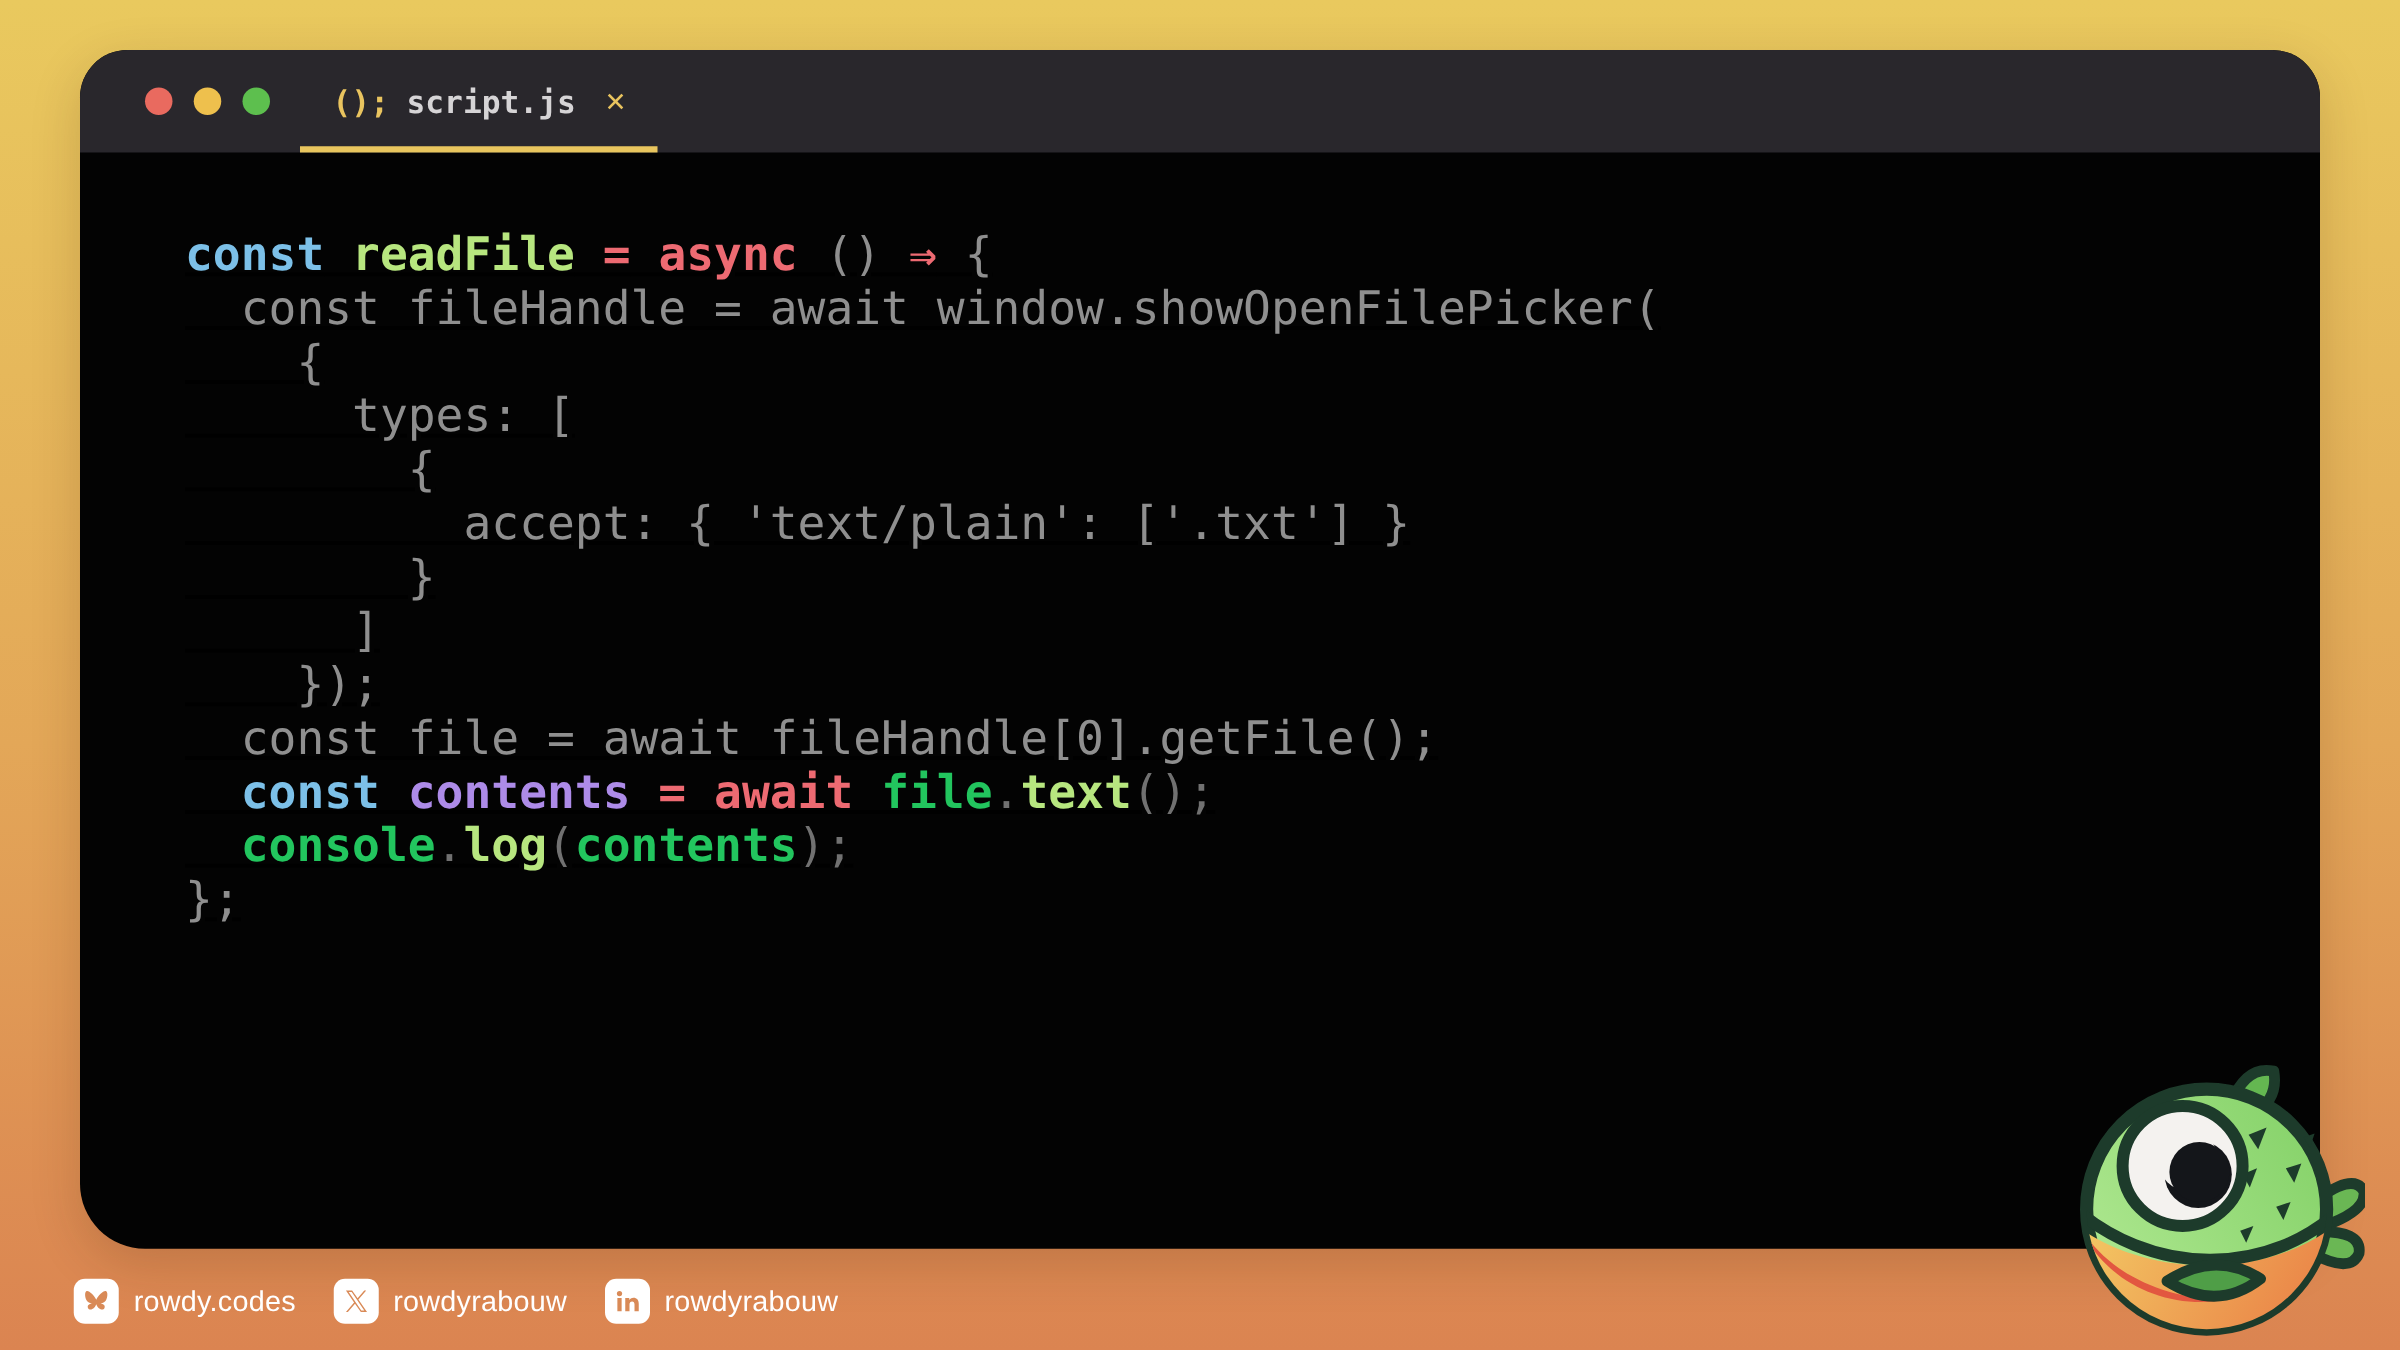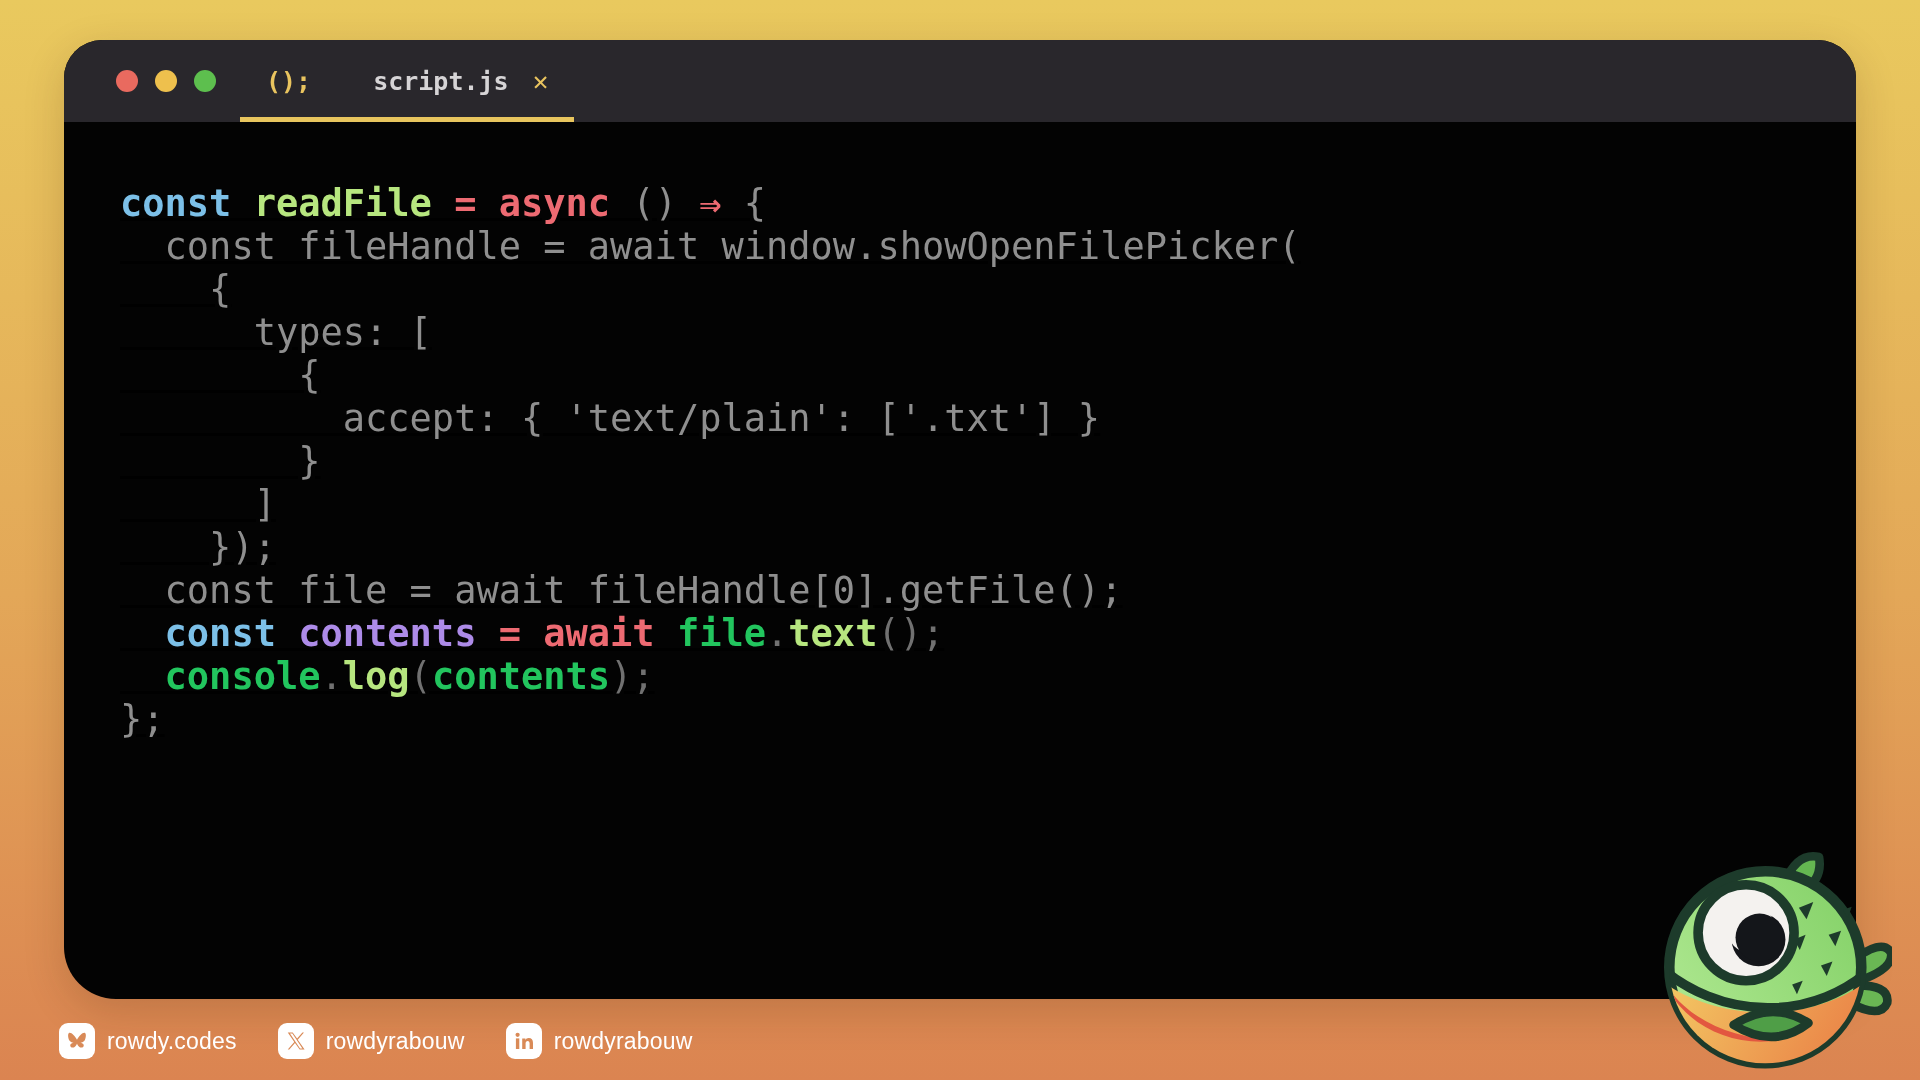--- a/index.html
+++ b/index.html
@@ -31,42 +31,42 @@
     margin-left:24px; height:100%; position:relative;
     display:flex; align-items:center; padding:0 26px;
     font-family:"DejaVu Sans Mono", monospace;
     font-size:25px; font-weight:bold; cursor:default;
   }
   .tab::after {
     content:""; position:absolute; left:0; right:0; bottom:0; height:5px;
     background:#e8c55e;
   }
   .tab-prefix { color:#e9c45f; margin-right:14px; }
-  .tab-name   { color:#d6d4d6;margin-left:48px; }
+  .tab-name   { color:#d6d4d6; }
   .tab-close  { color:#e9c45f; margin-left:24px; font-weight:normal; font-size:26px; }
 
   
   .code {
-    padding:60px 0 0 56px;
+    padding:60px 0 0 84px;
     font-family:"DejaVu Sans Mono", monospace;
     font-size:37px; line-height:43px; white-space:pre;text-decoration:underline;
   }
   .code-line { height:43px; }
   .tok-blue   { color:#7cc0e8; font-weight:bold; }
   .tok-green  { color:#b7e67f; font-weight:bold; }
   .tok-red    { color:#ed6a72; font-weight:bold; }
   .tok-purple { color:#ad8be8; font-weight:bold; }
   .tok-white  { color:#22c55e; font-weight:bold; }
   .tok-gray   { color:#8f8f8f; }
   .tok-dim    { color:#717171; }
 
   
   .footer {
     position:absolute; left:59px; top:1023px; height:36px;
-    display:flex; align-items:center; gap:41px;
+    display:flex; align-items:center; gap:30px;
   }
   .flink { display:flex; align-items:center; gap:12px; cursor:pointer; }
   .ficon {
     width:36px; height:36px; display:flex; align-items:center; justify-content:center;
   }
   .ficon.boxed { background:#ffffff; border-radius:9px; }
   .flabel { color:#ffffff; font-size:23px; letter-spacing:0.2px; }
 
   
   .mascot { position:absolute; left:1652px; top:850px; width:240px; height:228px; }

